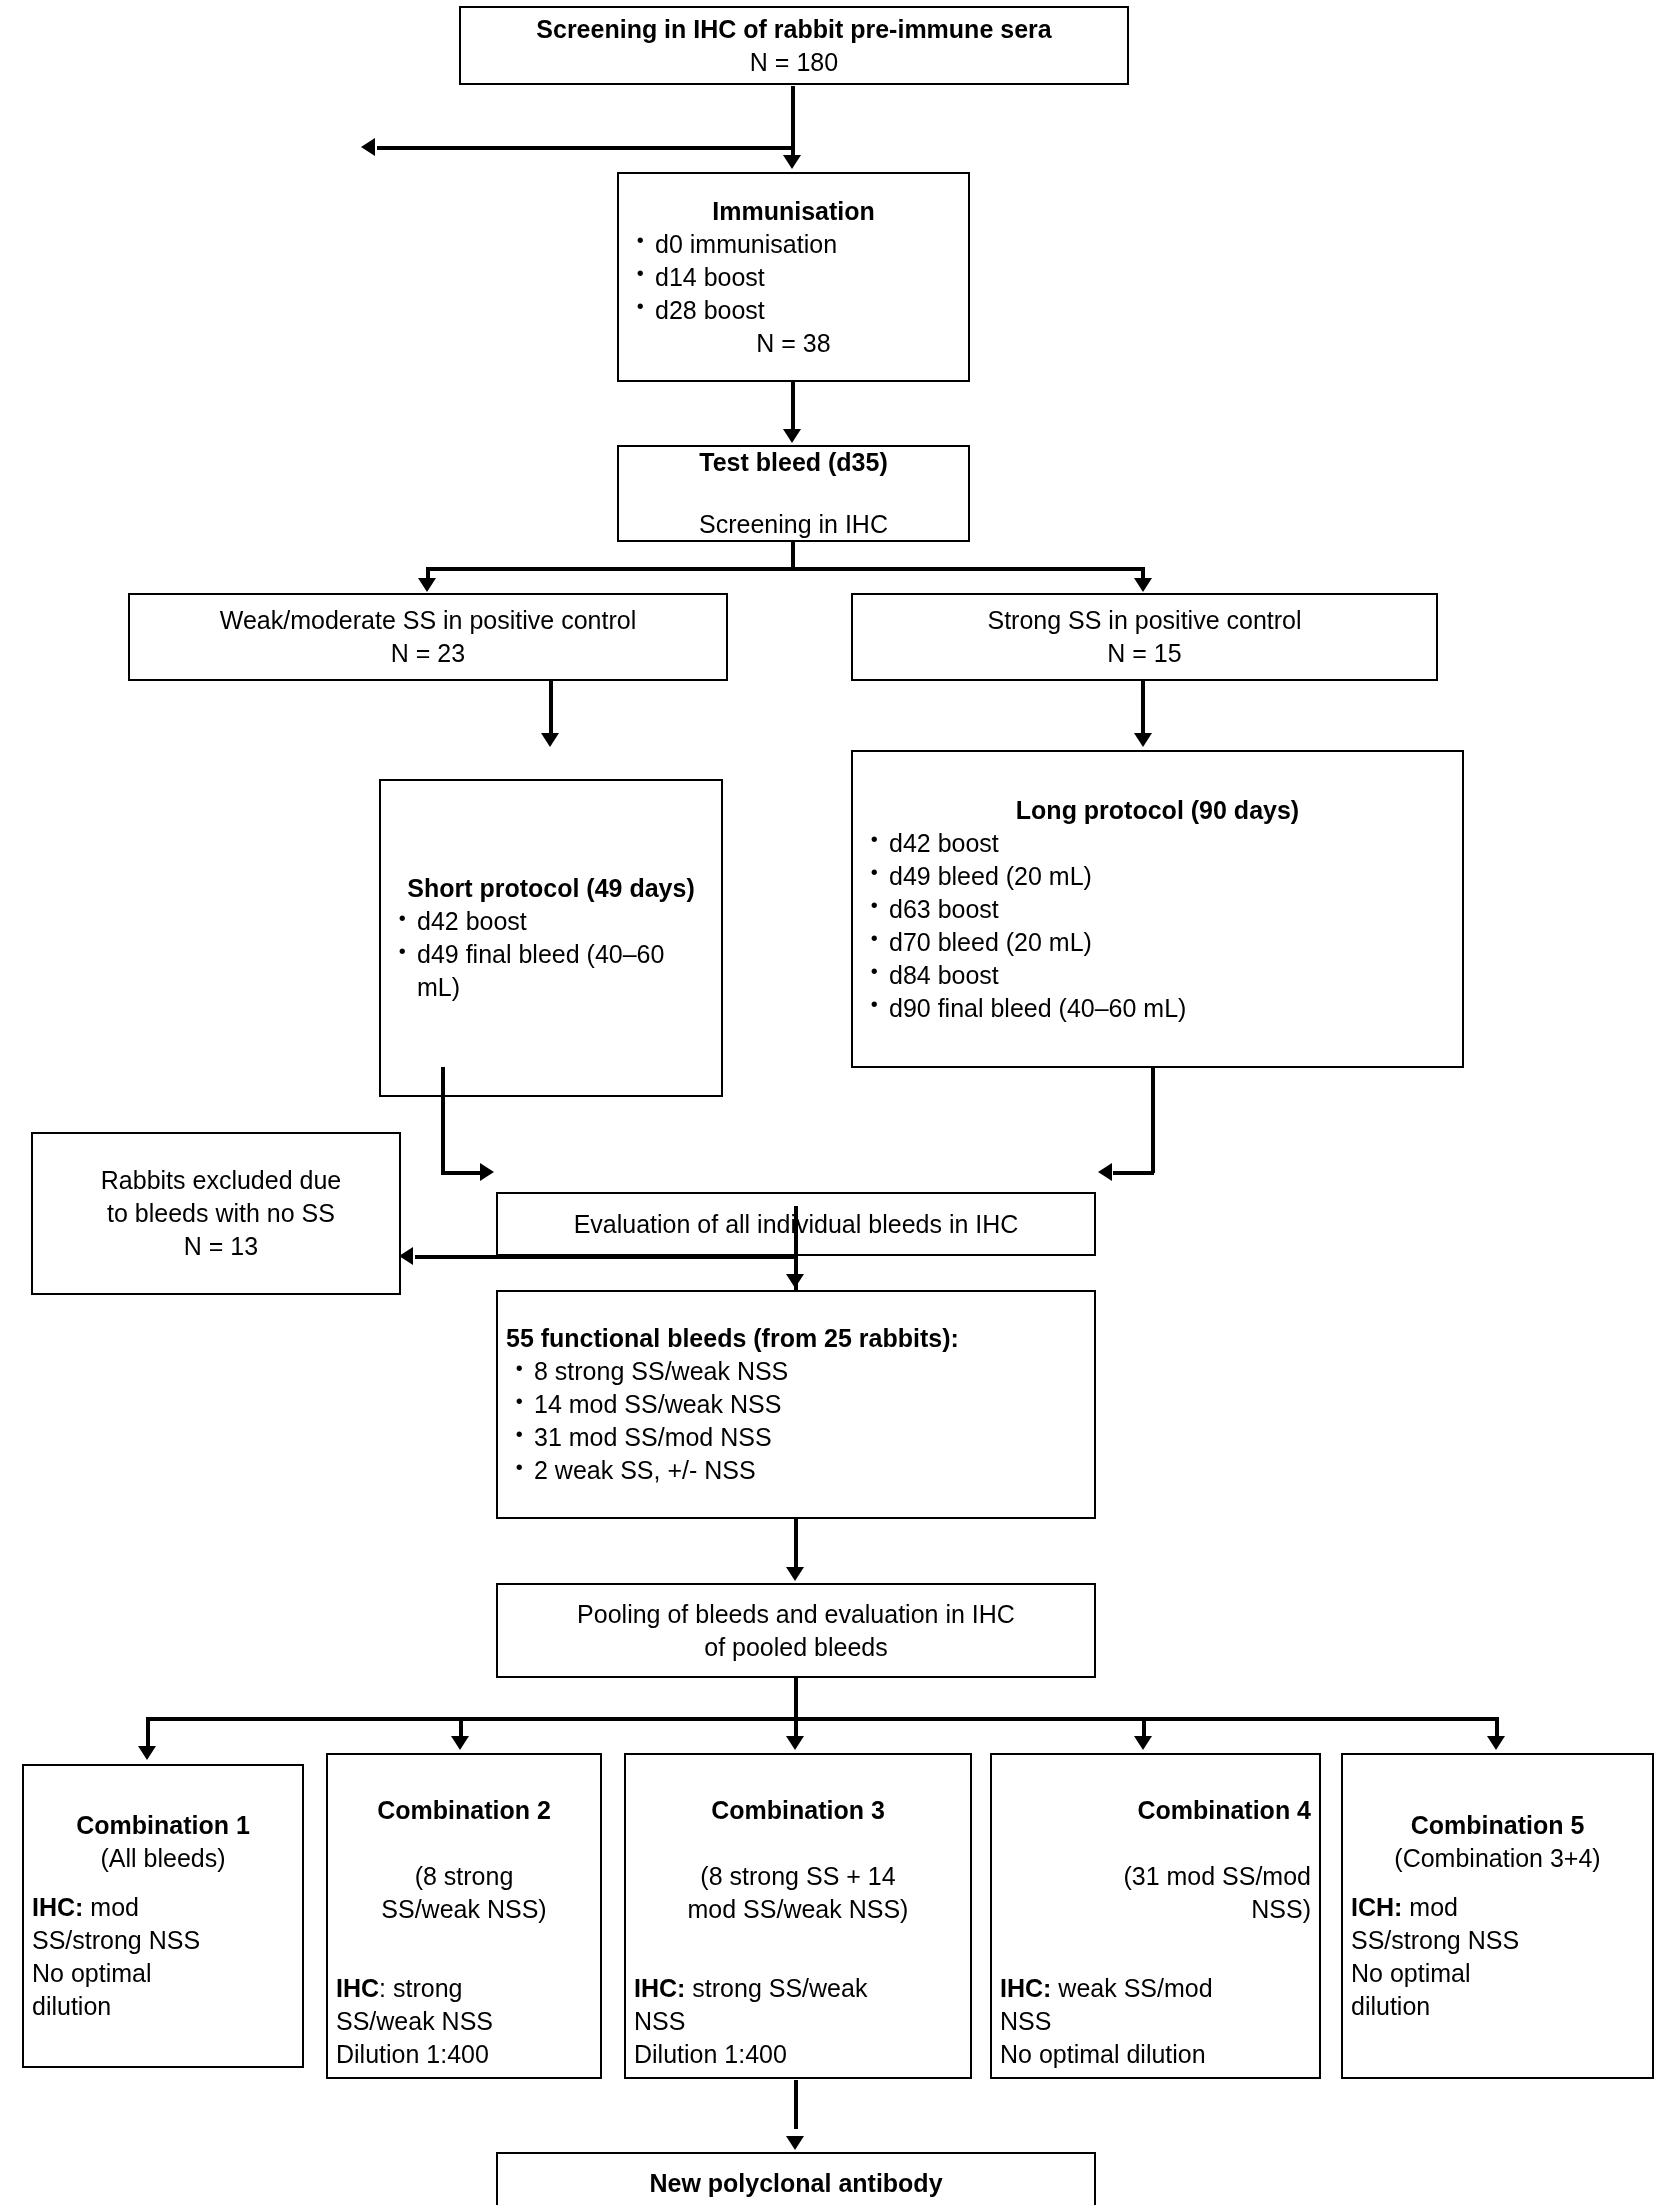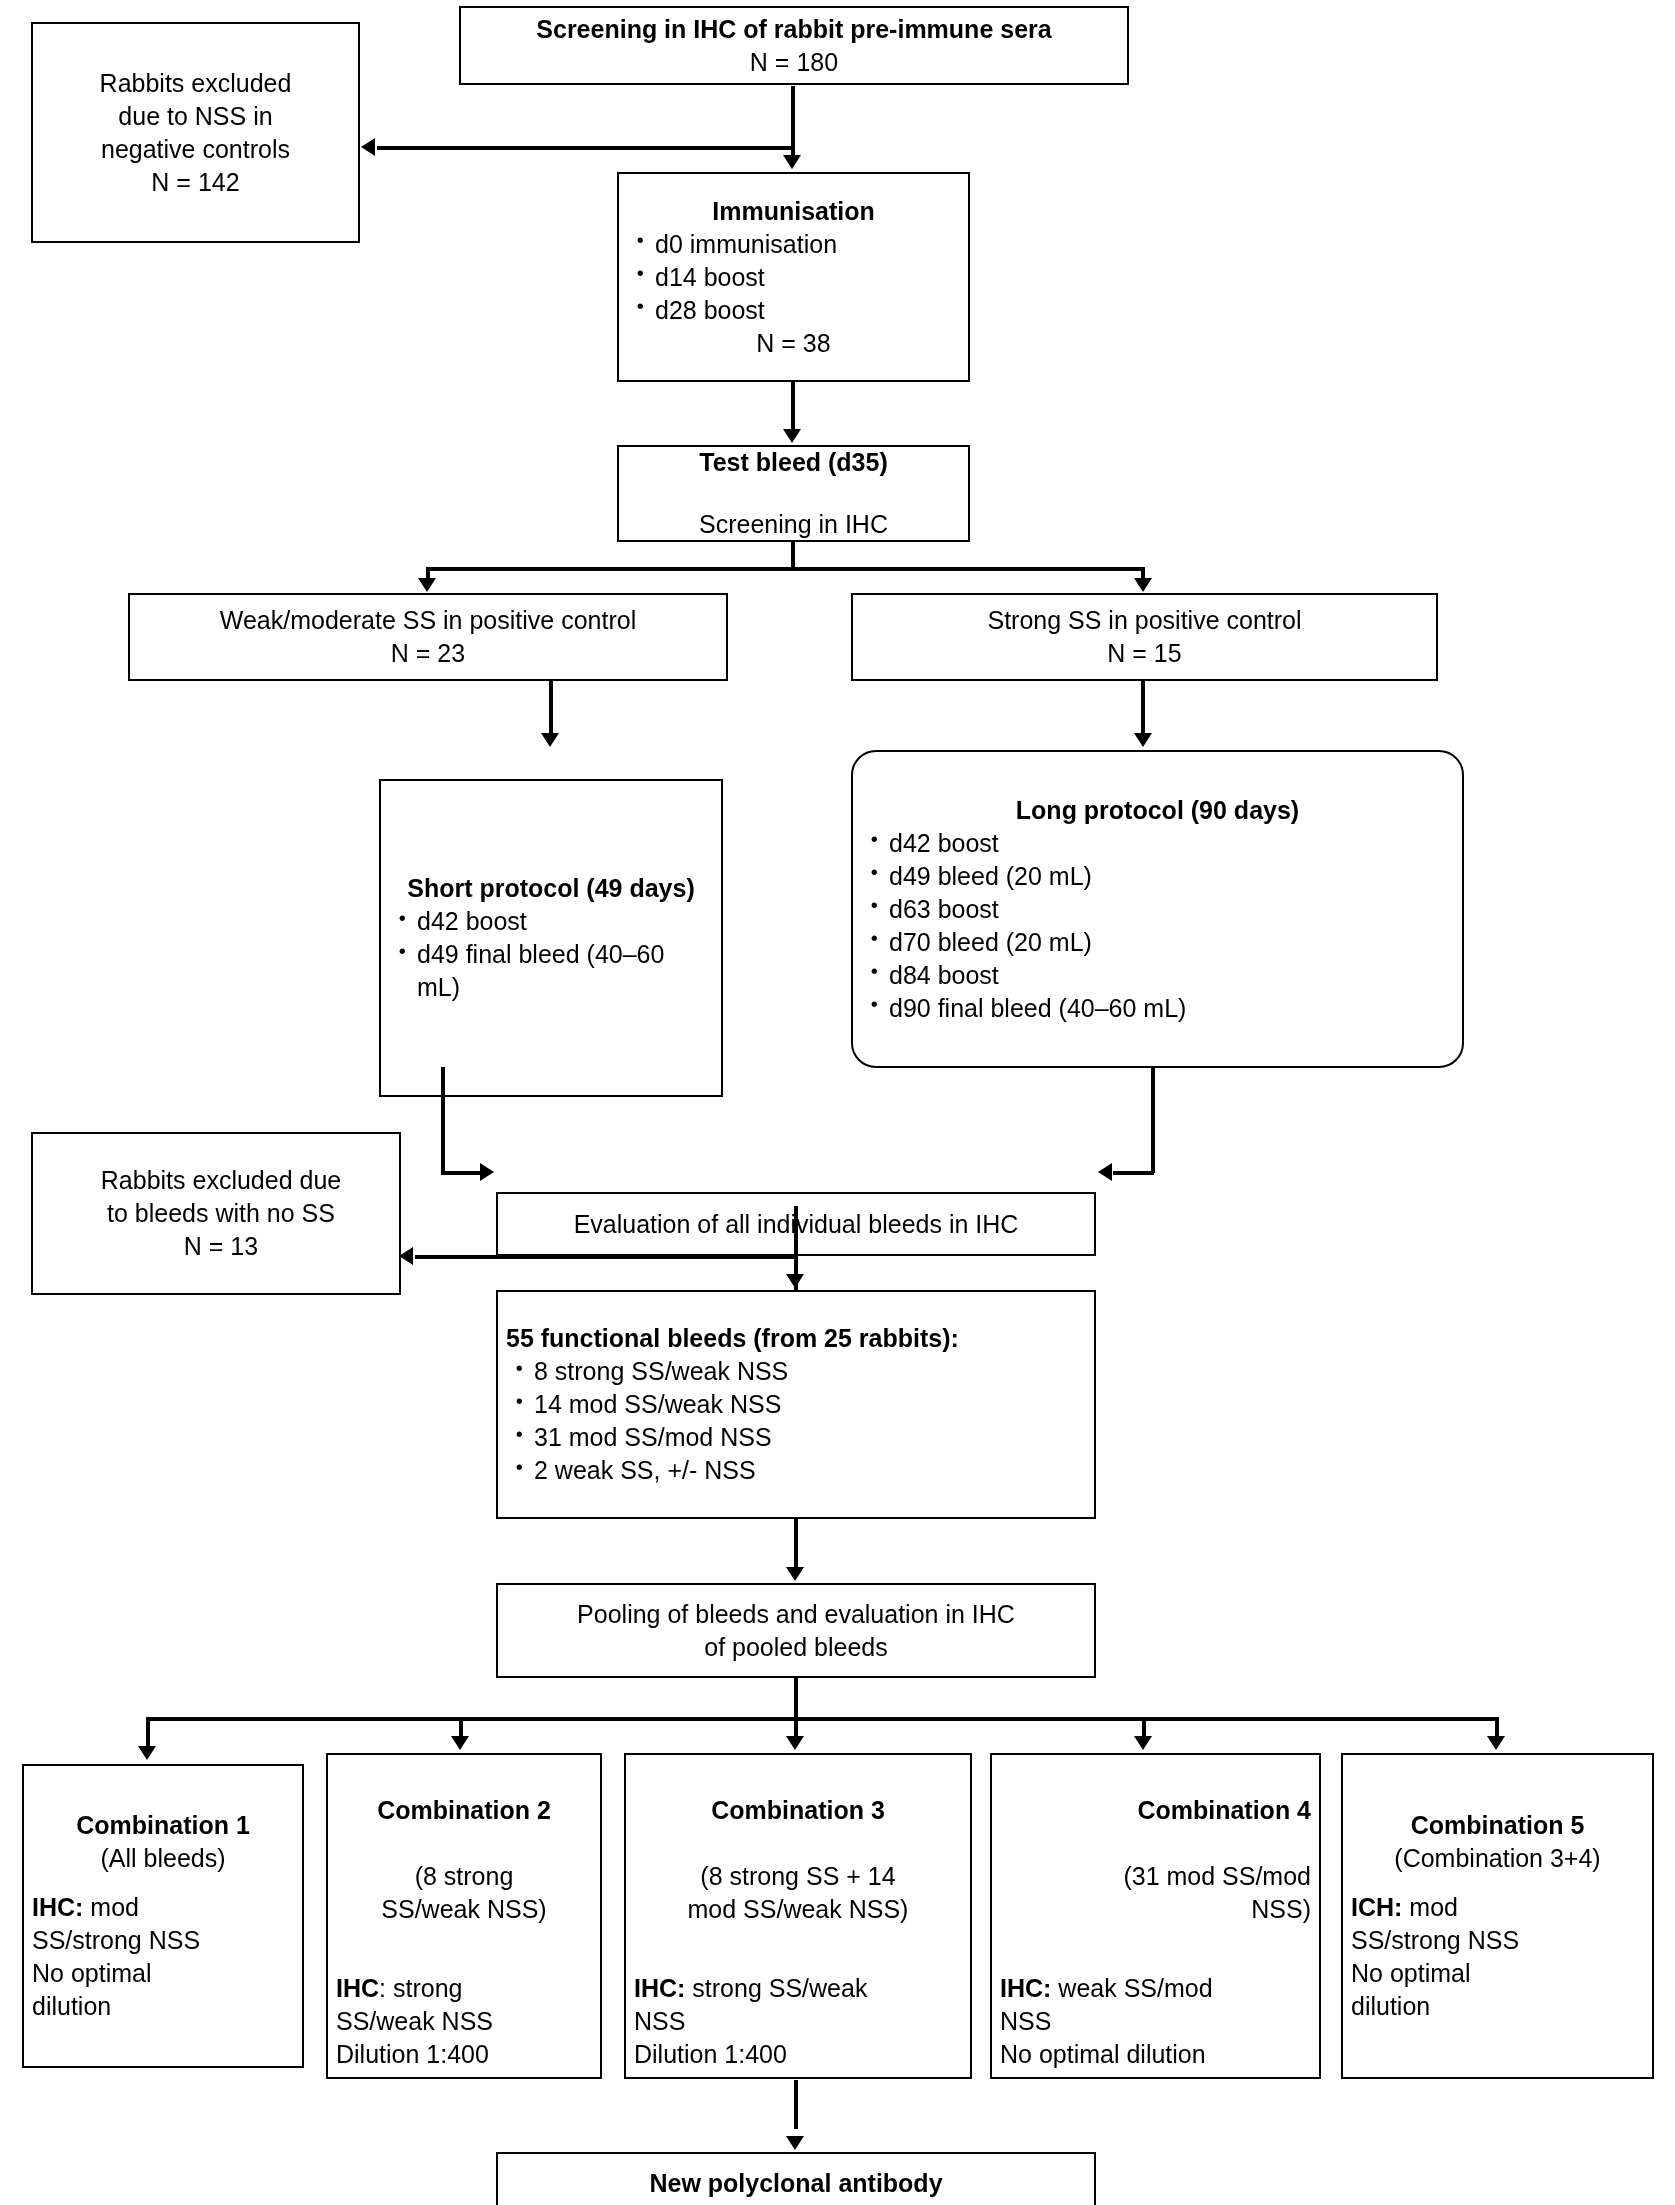--- a/index.html
+++ b/index.html
@@ -83,26 +83,20 @@
 </head>
 <body>
 
 <div id="canvas">
 
   <div class="box center" style="left:459px; top:6.2px; width:670px; height:79px;">
     <span class="ln ttl">Screening in IHC of rabbit pre-immune sera</span>
     <span class="ln">N = 180</span>
   </div>
 
-  <div class="box center" style="left:31px; top:22px; width:329px; height:221px;">
-    <span class="ln">Rabbits excluded</span>
-    <span class="ln">due to NSS in</span>
-    <span class="ln">negative controls</span>
-    <span class="ln">N = 142</span>
-  </div>
 
   <div class="box center" style="left:617px; top:172px; width:353px; height:210px;">
     <span class="ln ttl">Immunisation</span>
     <ul class="bullets">
       <li>d0 immunisation</li>
       <li>d14 boost</li>
       <li>d28 boost</li>
     </ul>
     <span class="ln">N = 38</span>
   </div>
@@ -123,21 +117,21 @@
   </div>
 
   <div class="box center" style="left:379px; top:750px; width:344px; height:318px;margin-top:29px;">
     <span class="ln ttl">Short protocol (49 days)</span>
     <ul class="bullets">
       <li>d42 boost</li>
       <li>d49 final bleed (40–60 mL)</li>
     </ul>
   </div>
 
-  <div class="box center" style="left:851px; top:750px; width:613px; height:318px;border-radius:25px;">
+  <div class="box center" style="left:851px; top:750px; width:613px; height:318px;">
     <span class="ln ttl">Long protocol (90 days)</span>
     <ul class="bullets">
       <li>d42 boost</li>
       <li>d49 bleed (20 mL)</li>
       <li>d63 boost</li>
       <li>d70 bleed (20 mL)</li>
       <li>d84 boost</li>
       <li>d90 final bleed (40–60 mL)</li>
     </ul>
   </div>

